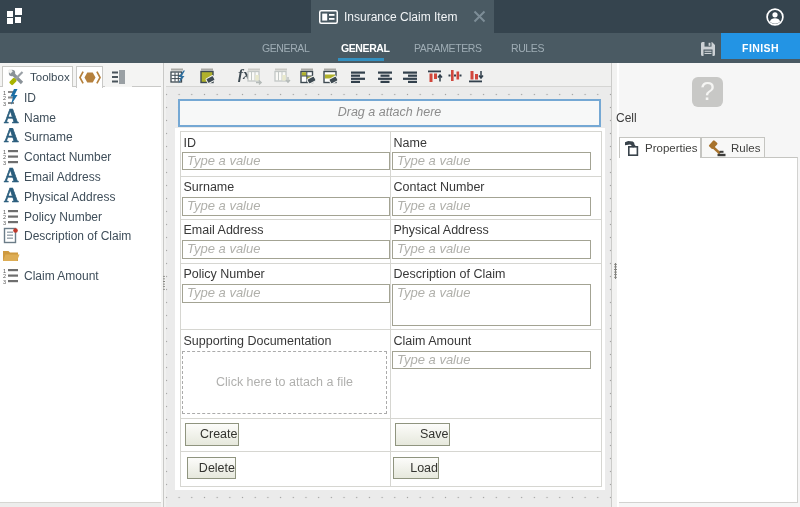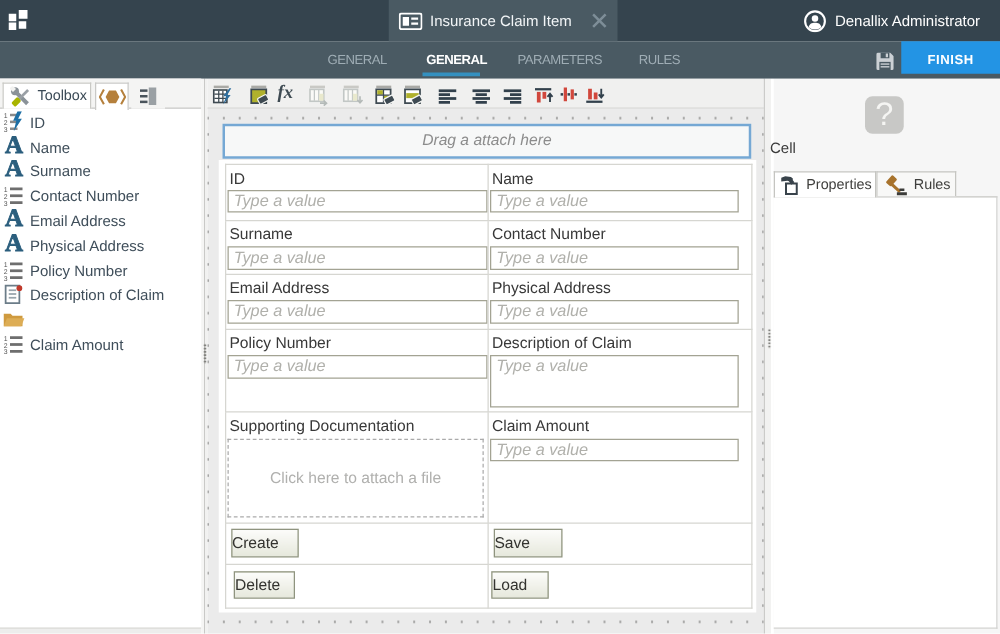--- a/index.html
+++ b/index.html
@@ -54,21 +54,21 @@
 #ftable { position:absolute; left:4.5px; top:3.5px; width:422px; border-collapse:collapse; table-layout:fixed; }
 #ftable td { border:1px solid #d6d6d1; vertical-align:top; padding:3.7px 0 0 1.5px; }
 #ftable td .lbl { font-size:12.5px; line-height:14px; color:#383838; margin-left:1.5px; }
 .inp { margin-top:3px; height:18.5px; border:1.5px solid #a3a393; background:#fff; font-size:13px; font-style:italic; color:#b0b0ab; line-height:16px; padding-left:4px; }
 .r1 td { padding-top:5.2px; } .r1 .inp { margin-top:2.3px; }
 .w1 { width:207.5px; }
 .w2 { width:199px; }
 .tarea { height:41.5px; }
 #filebox { margin-top:3px; width:205px; height:63px; border:1px dashed #ababab; text-align:center; }
 #filebox span { font-size:12.5px; color:#b0b0ae; line-height:61px; }
-.btn { height:20px; border:1px solid #8f947f; background:linear-gradient(#fcfcfa,#e6e8dc); font-size:12.5px; color:#33332f; text-align:left; line-height:18px; }
+.btn { height:20px; border:1px solid #8f947f; background:linear-gradient(#fcfcfa,#e6e8dc); font-size:12.5px; color:#33332f; text-align:right; line-height:18px; }
 
 
 #rightpanel { position:absolute; left:619px; top:63px; width:181px; height:444px; background:#f6f6f6; }
 #qicon { position:absolute; left:73px; top:14px; width:31px; height:30px; background:#c8c8c6; border-radius:6px; color:#f5f5f3; font-size:26px; font-weight:normal; text-align:center; line-height:29px; }
 #celltxt { position:absolute; left:-3px; top:48px; width:181px; text-align:left; font-size:12px; color:#3b3b3b; }
 #rcontent { position:absolute; left:0; top:94px; width:179px; height:346px; background:#fff; border-top:1px solid #c5c5c1; border-right:1px solid #d2d2d0; border-bottom:1px solid #d2d2d0; }
 .rtab { position:absolute; top:74px; height:21px; font-size:11.5px; color:#3f3f3d; }
 #ptab { left:0px; width:82px; background:#fff; border:1px solid #c5c5c1; border-bottom:none; z-index:2; height:21px; }
 #ptab span { position:absolute; left:25px; top:4px; }
 #rtab2 { left:82px; width:64px; background:#f8f8f7; border:1px solid #c5c5c1; border-bottom:none; top:74px; height:20px; }
@@ -95,21 +95,20 @@
     <svg style="position:absolute;right:8px;top:10px" width="13" height="13" viewBox="0 0 13 13">
       <path d="M1.5,1.5 L11.5,11.5 M11.5,1.5 L1.5,11.5" stroke="#7d8d97" stroke-width="2"></path>
     </svg>
   </div>
   <div id="userbox">
     <svg width="18" height="18" viewBox="0 0 18 18">
       <circle cx="9" cy="9" r="7.9" fill="none" stroke="#fff" stroke-width="1.7"></circle>
       <circle cx="9" cy="6.8" r="2.6" fill="#fff"></circle>
       <path d="M3.9,13.8 C4.6,10.8 6.5,10.2 9,10.2 C11.5,10.2 13.4,10.8 14.1,13.8 A7.9,7.9 0 0 1 3.9,13.8 Z" fill="#fff"></path>
     </svg>
-    <span>Denallix Administrator</span>
   </div>
 </div>
 
 <div id="navbar">
   <span class="navtab" style="left:262px">GENERAL</span>
   <span class="navtab active" style="left:341px">GENERAL</span>
   <span class="navtab" style="left:414px">PARAMETERS</span>
   <span class="navtab" style="left:511px">RULES</span>
   <div id="underline"></div>
   <svg id="disk" width="14" height="14" viewBox="0 0 14 14">
@@ -253,21 +252,21 @@
         <path d="M2.5,8.3 h9.5 M2.5,11.6 h9.5 M6,5.5 v9 M9.3,5.5 v9" stroke="#3e4a52" stroke-width="1"></path>
         <path d="M14.5,3.5 L9.5,10 L12,10 L9.5,16.5 L15.5,9 L12.8,9 L16,3.5 Z" fill="#2f6f9f"></path>
       </svg>
       <svg style="left:33px" width="18" height="18" viewBox="0 0 18 18">
         <rect x="2" y="1.5" width="12" height="2" fill="#a9a9a5"></rect>
         <rect x="2" y="4.5" width="12" height="11" fill="#b0b12c" stroke="#3e4a52" stroke-width="1.4"></rect>
         <g transform="rotate(-28 11.5 12.5)">
           <rect x="7.5" y="9.9" width="8" height="5.2" rx="1" fill="#3e4a52" stroke="#f3f4f2" stroke-width="1"></rect>
         </g>
       </svg>
-      <span class="fx" style="position:absolute;left:56px">fx</span>
+      <span class="fx" style="position:absolute;left:72px">fx</span>
       <svg style="left:80px" width="18" height="18" viewBox="0 0 18 18">
         <rect x="2" y="1.5" width="12" height="2" fill="#c9c9c5"></rect>
         <rect x="2" y="4.5" width="11" height="9.5" fill="#fafaf7" stroke="#c2c7c5" stroke-width="1.3"></rect>
         <path d="M5.5,5 v8.5 M9,5 v8.5" stroke="#c2c7c5" stroke-width="1"></path>
         <rect x="9.3" y="8" width="3.5" height="5.5" fill="#e9e9cd"></rect>
         <path d="M10,15.5 h5 M13,13.5 l2.2,2 l-2.2,2" stroke="#b4bab8" stroke-width="1.3" fill="none"></path>
       </svg>
       <svg style="left:107px" width="18" height="18" viewBox="0 0 18 18">
         <rect x="2" y="1.5" width="12" height="2" fill="#c9c9c5"></rect>
         <rect x="2" y="4.5" width="11" height="9.5" fill="#fafaf7" stroke="#c2c7c5" stroke-width="1.3"></rect>

